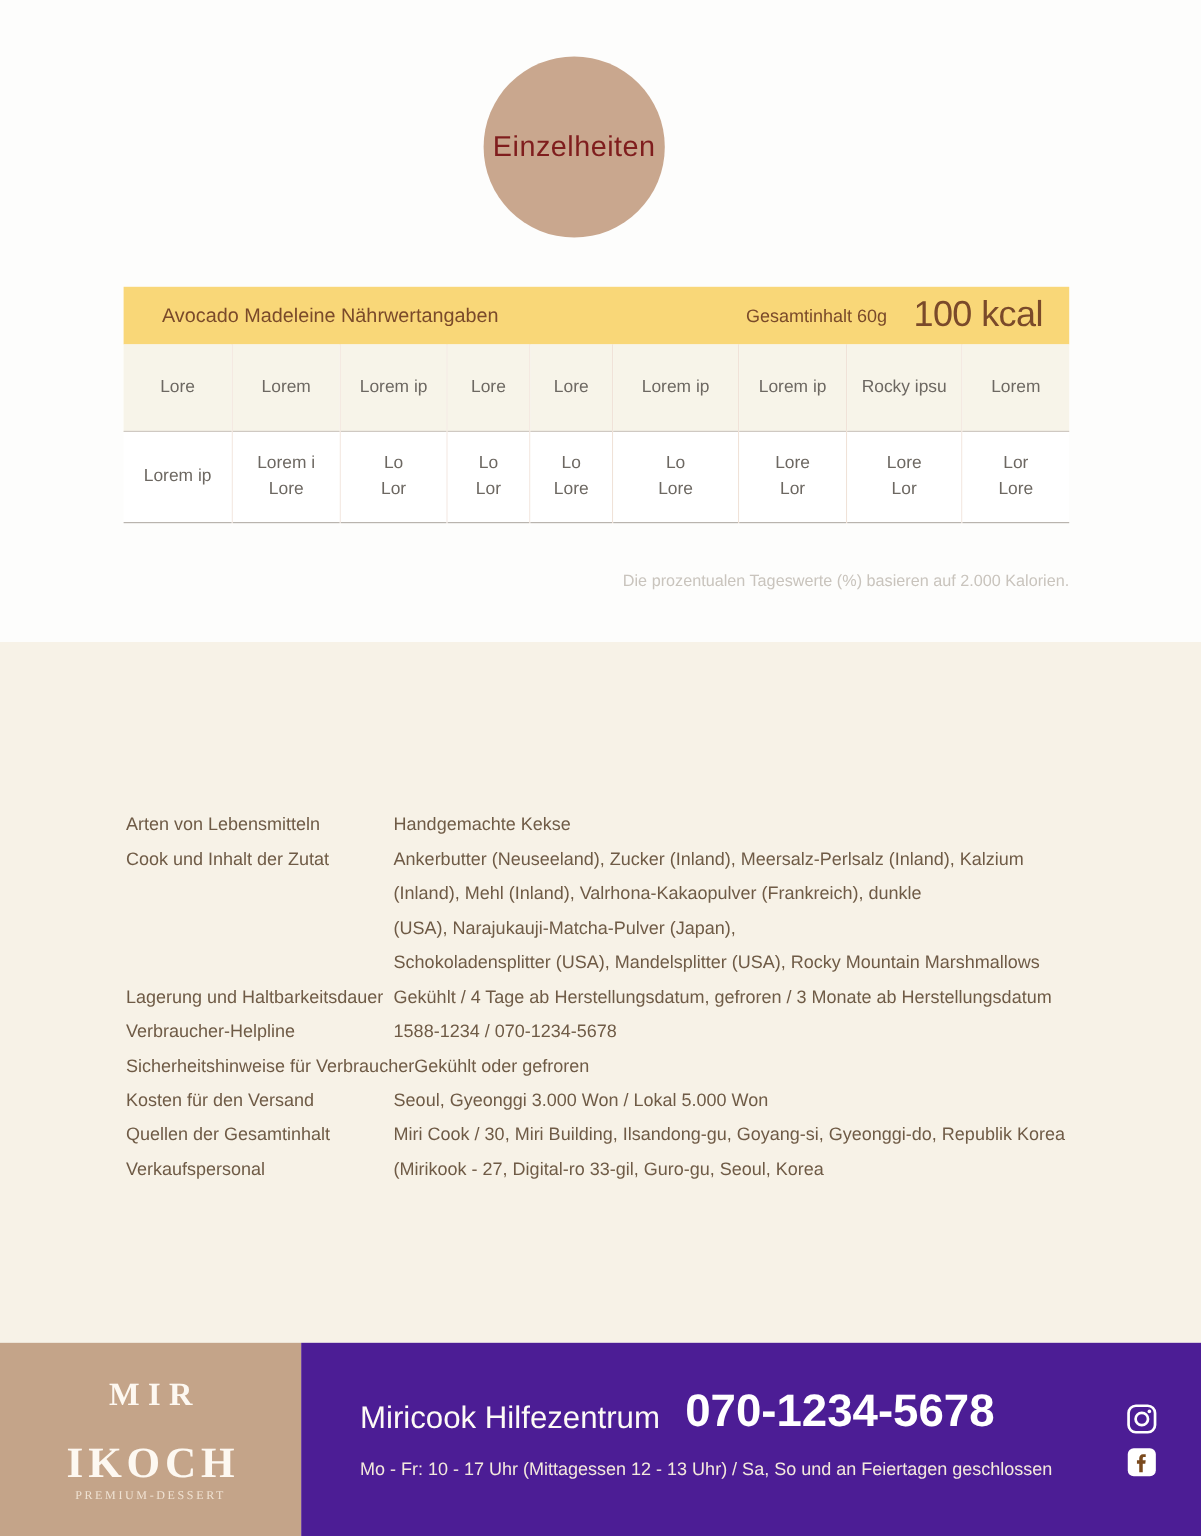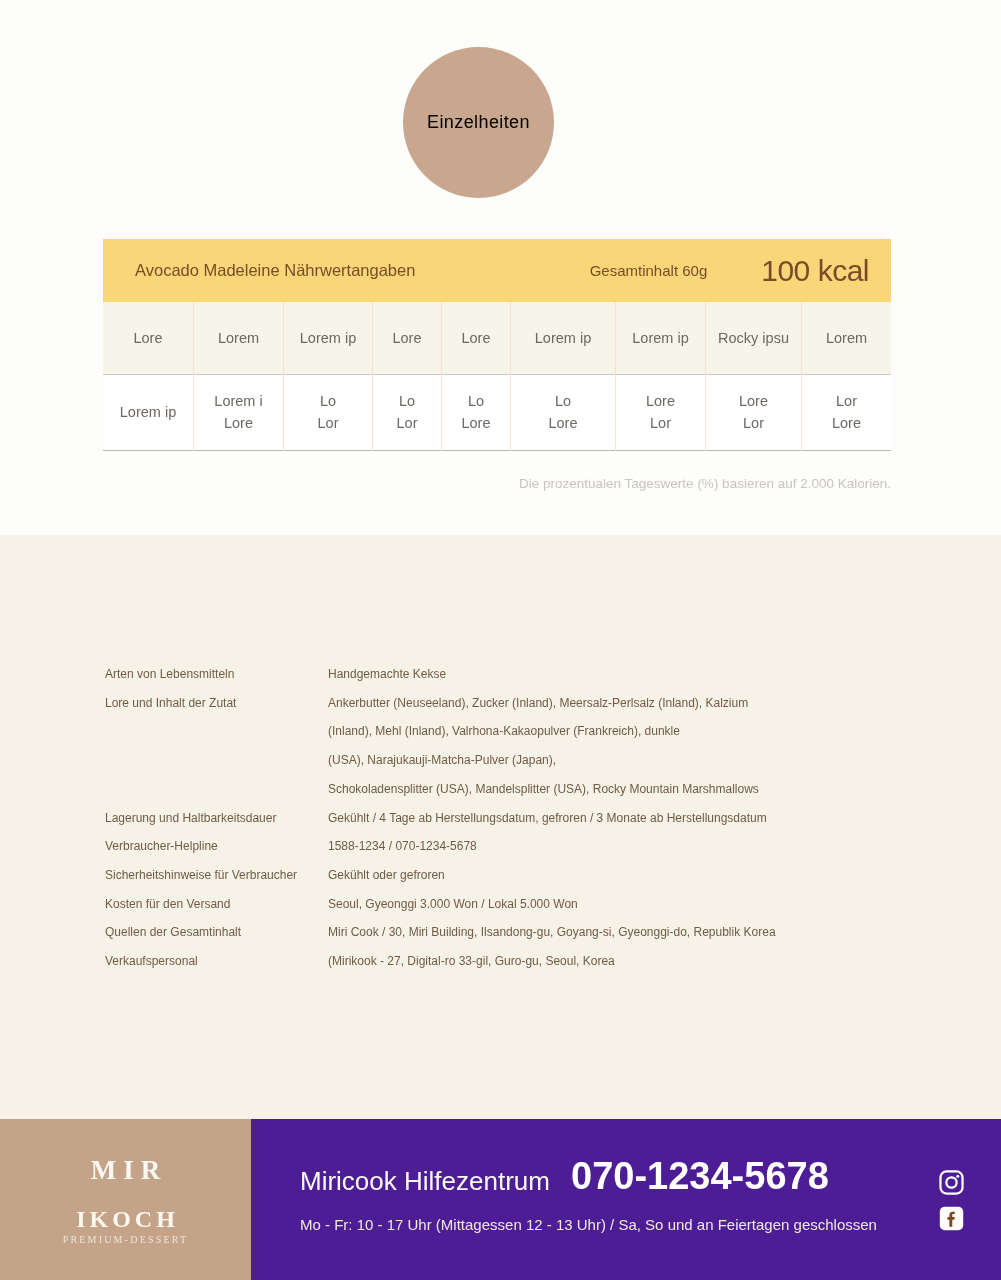--- a/index.html
+++ b/index.html
@@ -18,34 +18,33 @@
   }
 
   
   .badge{
     position:absolute; left:403px; top:47px;
     width:151px; height:151px; border-radius:50%;
     background:#c9a78e;
     display:flex; align-items:center; justify-content:center;
   }
   .badge-label{
-    color:#000000; font-size:18px; letter-spacing:.4px; font-weight:400;
+    color:#7f1d1d; font-size:24px; letter-spacing:.4px; font-weight:400;
   }
 
   
   .nutri{
     position:absolute; left:103px; top:239px; width:788px;
   }
   .nutri-head{
     background:#f9d778;
-    height:63px;
+    height:48px;
     display:flex; align-items:center;
     padding:0 22px 0 32px;
     color:#7a4a2a;
-    gap:32px;
   }
   .nutri-title{ font-size:16.5px; font-weight:400; }
   .nutri-spacer{ flex:1; }
   .nutri-amount{ font-size:15px; margin-right:22px; }
   .nutri-kcal{ font-size:30px; letter-spacing:-.5px; }
 
   .nutri-grid{ display:flex; width:100%; }
   .ncol{ flex:0 0 auto; border-right:1px solid #f0e2d8; }
   .ncol:last-child{ border-right:none; }
   .ncol .th{
@@ -70,22 +69,22 @@
     position:absolute; left:103px; top:476px; width:788px;
     text-align:right; font-size:13.5px; color:#c9c4bd;
   }
 
   
   .cream{
     position:absolute; left:0; top:535px; width:1001px; height:584px;
     background:#f7f2e7;
   }
   .info{
-    position:absolute; left:105px; top:660px; width:790px;
-    font-size:12px; color:#6f5b46;
+    position:absolute; left:105px; top:674px; width:790px;
+    font-size:15px; color:#6f5b46;
   }
   .info-row{ display:flex; align-items:flex-start; }
   .info-label{
     flex:0 0 223px; line-height:28.7px; white-space:nowrap;
   }
   .info-value{
     flex:1 1 auto; line-height:28.7px;
   }
   .info-value .vline{ display:block; }
 
@@ -94,21 +93,21 @@
     position:absolute; left:0; top:1119px; width:1001px; height:161px;
   }
   .footer-logo{
     position:absolute; left:0; top:0; width:251px; height:161px;
     background:#c4a489;
     display:flex; flex-direction:column; align-items:center; justify-content:center;
     font-family:"Liberation Serif", serif;
     color:#fdf8f1;
   }
   .logo-l1{ font-size:27px; letter-spacing:7px; font-weight:700; text-indent:7px; }
-  .logo-l2{ font-size:24px; letter-spacing:4px; font-weight:700; margin-top:20px; text-indent:4px;}
+  .logo-l2{ font-size:36px; letter-spacing:4px; font-weight:700; margin-top:20px; text-indent:4px;}
   .logo-sub{ font-size:10px; letter-spacing:2.2px; margin-top:1px; color:#f0e3d4; }
 
   .footer-main{
     position:absolute; left:251px; top:0; width:750px; height:161px;
     background:#4c1d95;
   }
   .fc-title{
     position:absolute; left:49px; top:47px;
     font-size:26px; color:#fdfaf6; white-space:nowrap;
   }
@@ -211,21 +210,21 @@
 
 <div class="cream"></div>
 <div class="info" id="info-table">
     <div class="info-row">
       <div class="info-label">Arten von Lebensmitteln</div>
       <div class="info-value">
         <span class="vline">Handgemachte Kekse</span>
       </div>
     </div>
     <div class="info-row">
-      <div class="info-label">Lore und Inhalt der Zutat</div>
+      <div class="info-label">Cook und Inhalt der Zutat</div>
       <div class="info-value">
         <span class="vline">Ankerbutter (Neuseeland), Zucker (Inland), Meersalz-Perlsalz (Inland), Kalzium</span>
         <span class="vline">(Inland), Mehl (Inland), Valrhona-Kakaopulver (Frankreich), dunkle</span>
         <span class="vline">(USA), Narajukauji-Matcha-Pulver (Japan),</span>
         <span class="vline">Schokoladensplitter (USA), Mandelsplitter (USA), Rocky Mountain Marshmallows</span>
       </div>
     </div>
     <div class="info-row">
       <div class="info-label">Lagerung und Haltbarkeitsdauer</div>
       <div class="info-value">

